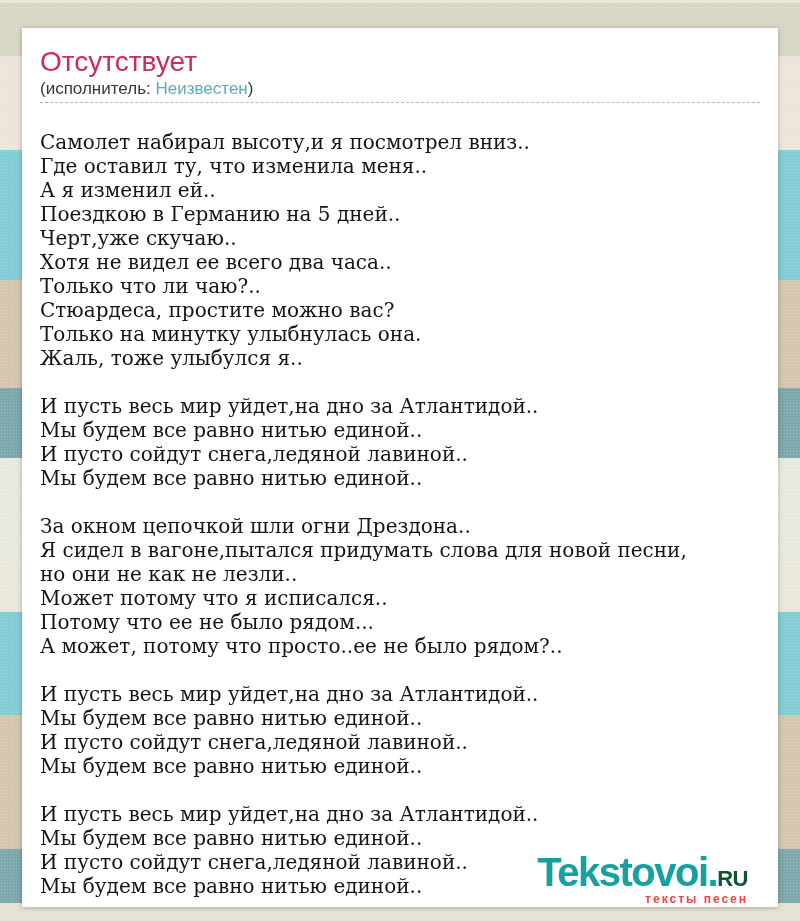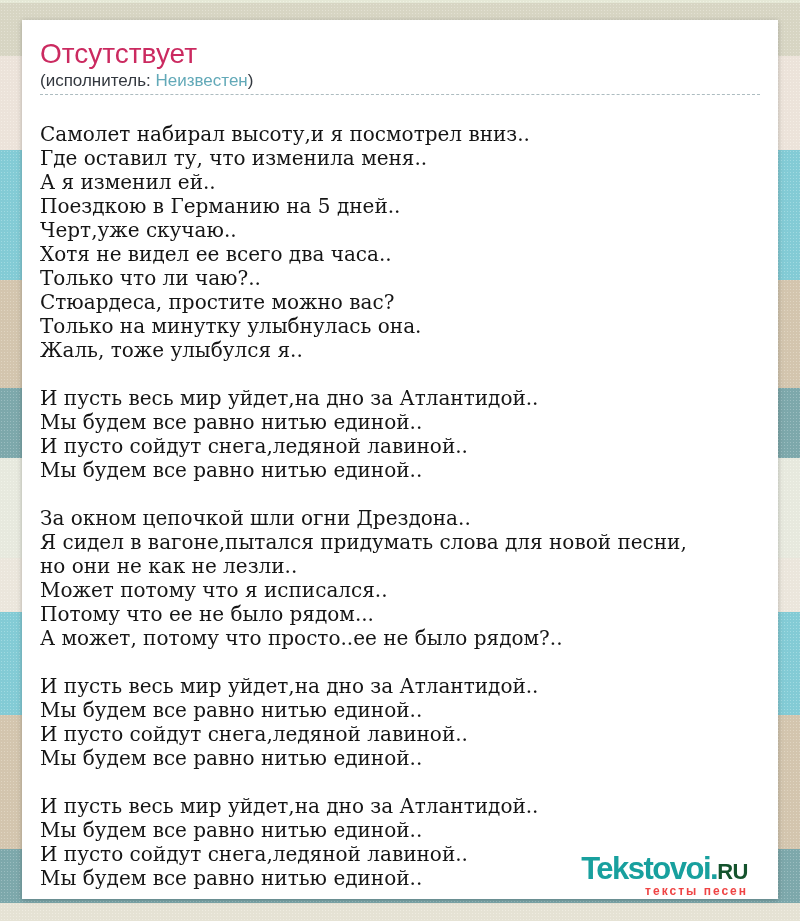--- a/index.html
+++ b/index.html
@@ -28,21 +28,21 @@
   .page::before {
     content: "";
     position: absolute; inset: 0;
     background-image: radial-gradient(rgba(255,255,255,0.22) 1px, rgba(0,0,0,0.02) 1px);
     background-size: 3px 3px;
     z-index: 0;
     pointer-events: none;
   }
   .card {
     position: absolute;
-    left: 22px; top: 20px;
+    left: 22px; top: 28px;
     width: 756px; height: 879px;
     box-sizing: border-box;
     background: #ffffff;
     box-shadow: 0 1px 5px rgba(0,0,0,0.25);
     padding: 0 18px;
     z-index: 1;
   }
   .song-title {
     margin: 20px 0 0 0;
     font-size: 28px;
@@ -73,21 +73,21 @@
   .lyric-line { white-space: pre; }
   .logo {
     position: absolute;
     right: 30px; bottom: 2px;
     text-align: right;
     cursor: pointer;
     line-height: 1;
   }
   .logo-top { white-space: nowrap; }
   .logo-main {
-    font-size: 31px;
+    font-size: 40px;
     font-weight: bold;
     letter-spacing: -1.5px;
     color: #18a09e;
   }
   .logo-suffix {
     font-size: 22px;
     font-weight: bold;
     letter-spacing: -0.5px;
     color: #14532d;
   }

